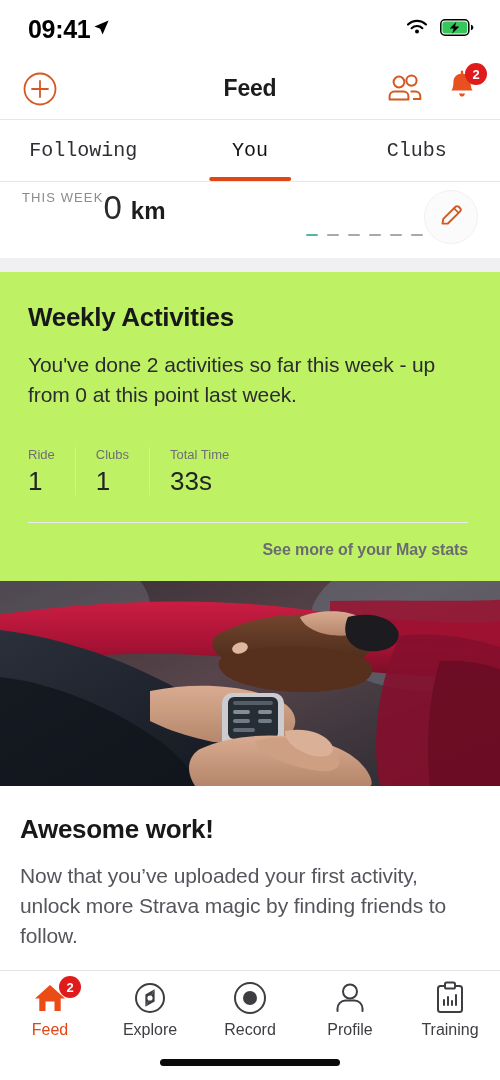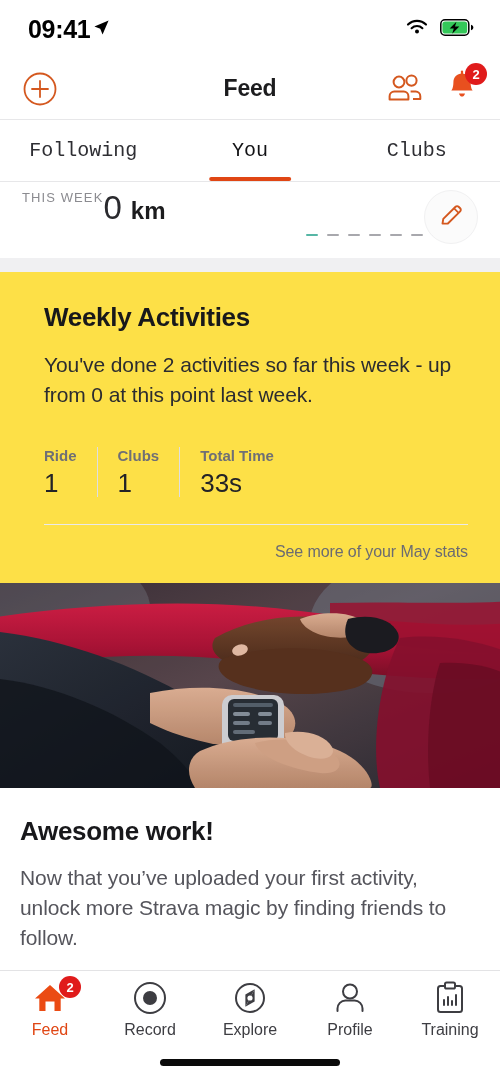--- a/index.html
+++ b/index.html
@@ -82,34 +82,34 @@
   .edit-btn {
     position:absolute; right:22px; top:8px;
     width:54px; height:54px; border-radius:50%;
     background:#fbfbfb; border:1px solid #f1f1f2;
     display:flex; align-items:center; justify-content:center; cursor:pointer;
   }
 
   .band { flex:0 0 14px; background:#f0f0f2; }
 
   
-  .card { background:#fde047; padding:30px 32px 0 44px; }
+  .card { background:#bef264; padding:30px 32px 0 28px; }
   .card-title { font-size:26px; font-weight:bold; color:#18181b; letter-spacing:-0.3px; }
   .card-body {
     margin-top:17px; font-size:21px; line-height:1.42; color:#2c2c30; letter-spacing:-0.1px;
   }
   .stats { display:flex; margin-top:37px; }
   .stat { padding:0 20px; display:flex; flex-direction:column; }
   .stat:first-child { padding-left:0; }
   .stat + .stat { border-left:1px solid #dedee1; }
-  .stat-label { font-size:15px; color:#6f6f75;font-weight:bold; }
+  .stat-label { font-size:13px; color:#6f6f75; }
   .stat-value { font-size:26px; font-weight:300; color:#232327; margin-top:5px; line-height:1.1; }
   .card-sep { height:1px; background:#e9e9eb; margin:27px 0 0 0; }
   .see-more {
-    text-align:right; font-size:16px; font-weight:normal; color:#6b6b72;
+    text-align:right; font-size:16px; font-weight:bold; color:#6b6b72;
     padding:18px 0 22px 0; cursor:pointer; letter-spacing:-0.1px;
   }
 
   
   .photo { width:100%; height:205px; position:relative; overflow:hidden; background:#2a2026; }
   .photo svg { display:block; width:100%; height:100%; }
 
   
   .awesome { padding:28px 22px 0 20px; background:#fff; }
   .awesome-title { font-size:26px; font-weight:bold; color:#18181b; letter-spacing:-0.3px; }
@@ -337,43 +337,43 @@
           <path d="M18 3 3 16.5h4.3V29h21.4V16.5H33z" fill="#eb4b14"></path>
           <path d="M13.5 29v-9.5h9V29z" fill="#fff"></path>
         </svg>
         <span class="badge feed-badge">2</span>
       </span>
       <span class="nav-label">Feed</span>
     </button>
 
     <button class="nav-item">
       <span class="nav-ico">
-        <svg width="36" height="36" viewBox="0 0 36 36">
-          <circle cx="18" cy="18" r="15" fill="none" stroke="#3d3d42" stroke-width="2"></circle>
-          <circle cx="18" cy="18" r="7" fill="#3d3d42"></circle>
-        </svg>
-      </span>
-      <span class="nav-label">Record</span>
-    </button>
-
-    <button class="nav-item">
-      <span class="nav-ico">
         <svg width="34" height="34" viewBox="0 0 34 34">
           <circle cx="17" cy="17" r="14" fill="none" stroke="#3d3d42" stroke-width="2"></circle>
           <path d="M21.5 8 12.5 26 21.5 8z" fill="none"></path>
           <path d="M21.6 8.2 12.4 25.8 12.4 13.5z" fill="#3d3d42"></path>
           <path d="M21.6 8.2 12.4 25.8 21.6 20.5z" fill="#3d3d42"></path>
           <circle cx="17" cy="17" r="2.6" fill="#fff"></circle>
         </svg>
       </span>
       <span class="nav-label">Explore</span>
     </button>
 
     <button class="nav-item">
       <span class="nav-ico">
+        <svg width="36" height="36" viewBox="0 0 36 36">
+          <circle cx="18" cy="18" r="15" fill="none" stroke="#3d3d42" stroke-width="2"></circle>
+          <circle cx="18" cy="18" r="7" fill="#3d3d42"></circle>
+        </svg>
+      </span>
+      <span class="nav-label">Record</span>
+    </button>
+
+    <button class="nav-item">
+      <span class="nav-ico">
         <svg width="34" height="34" viewBox="0 0 34 34">
           <circle cx="17" cy="10.5" r="7" fill="none" stroke="#3d3d42" stroke-width="2"></circle>
           <path d="M4.5 30v-2.5c0-4.4 3.6-8 8-8h9c4.4 0 8 3.6 8 8V30" fill="none" stroke="#3d3d42" stroke-width="2" stroke-linecap="round"></path>
         </svg>
       </span>
       <span class="nav-label">Profile</span>
     </button>
 
     <button class="nav-item">
       <span class="nav-ico">

